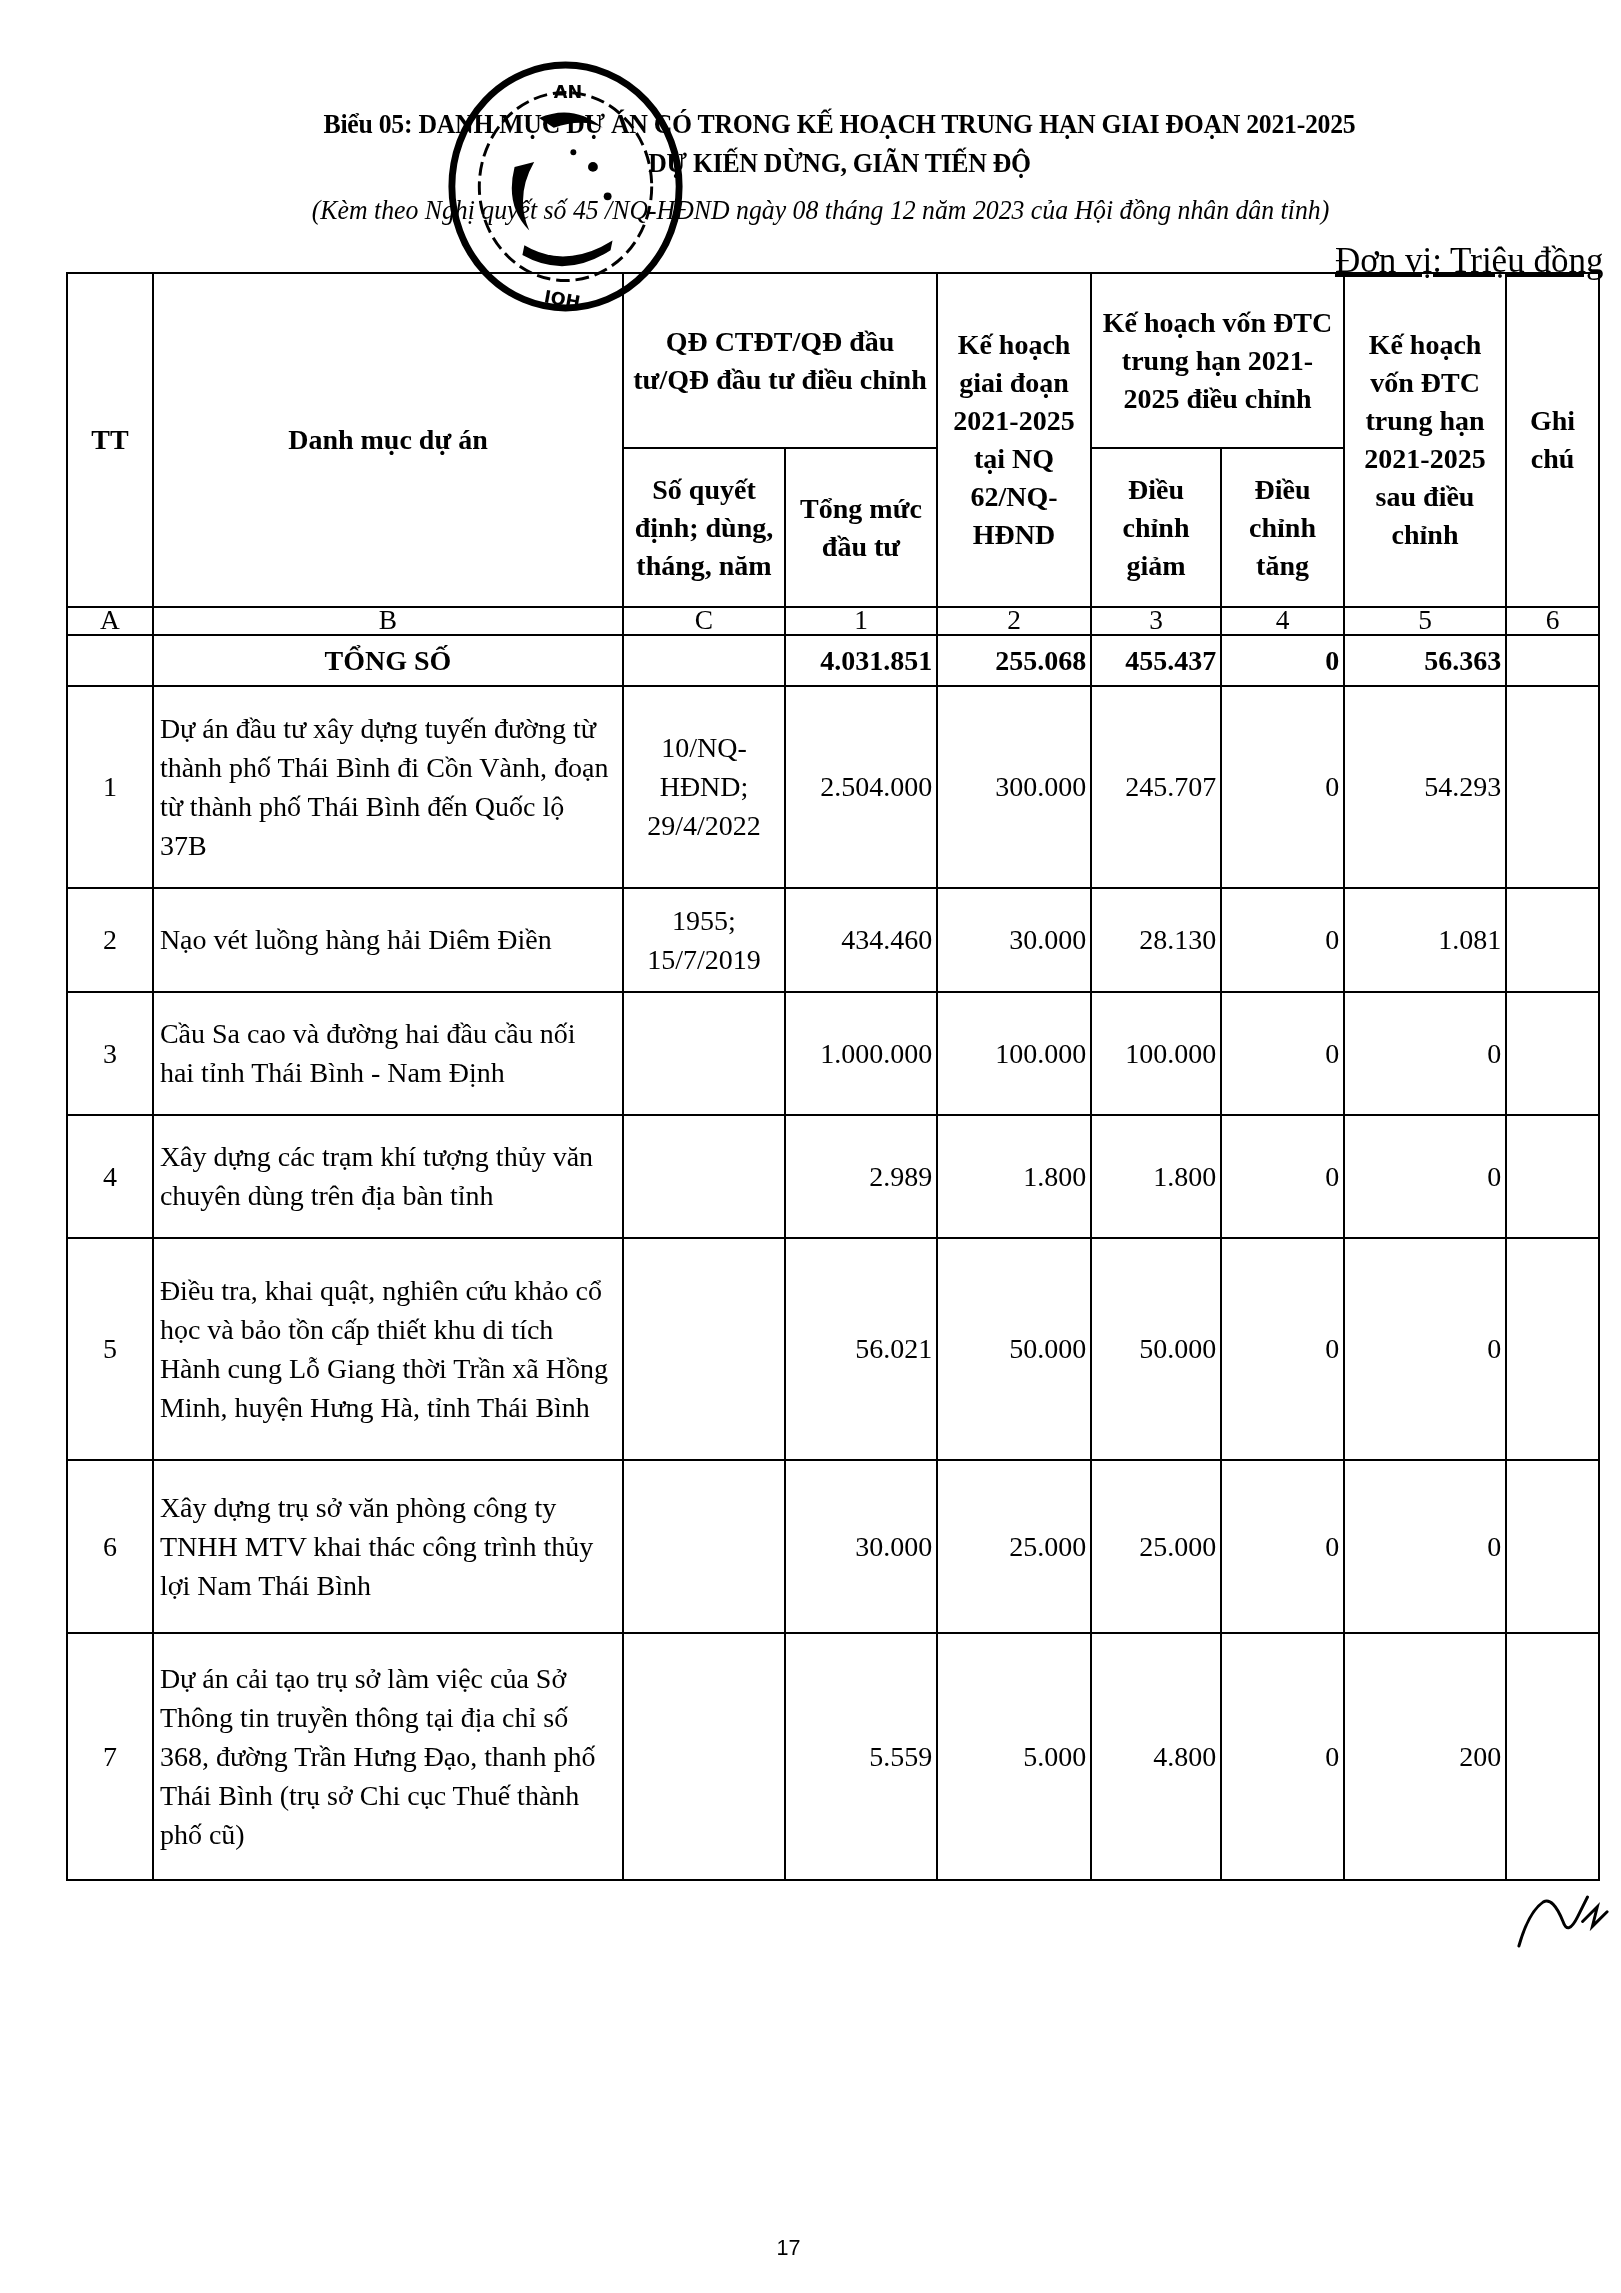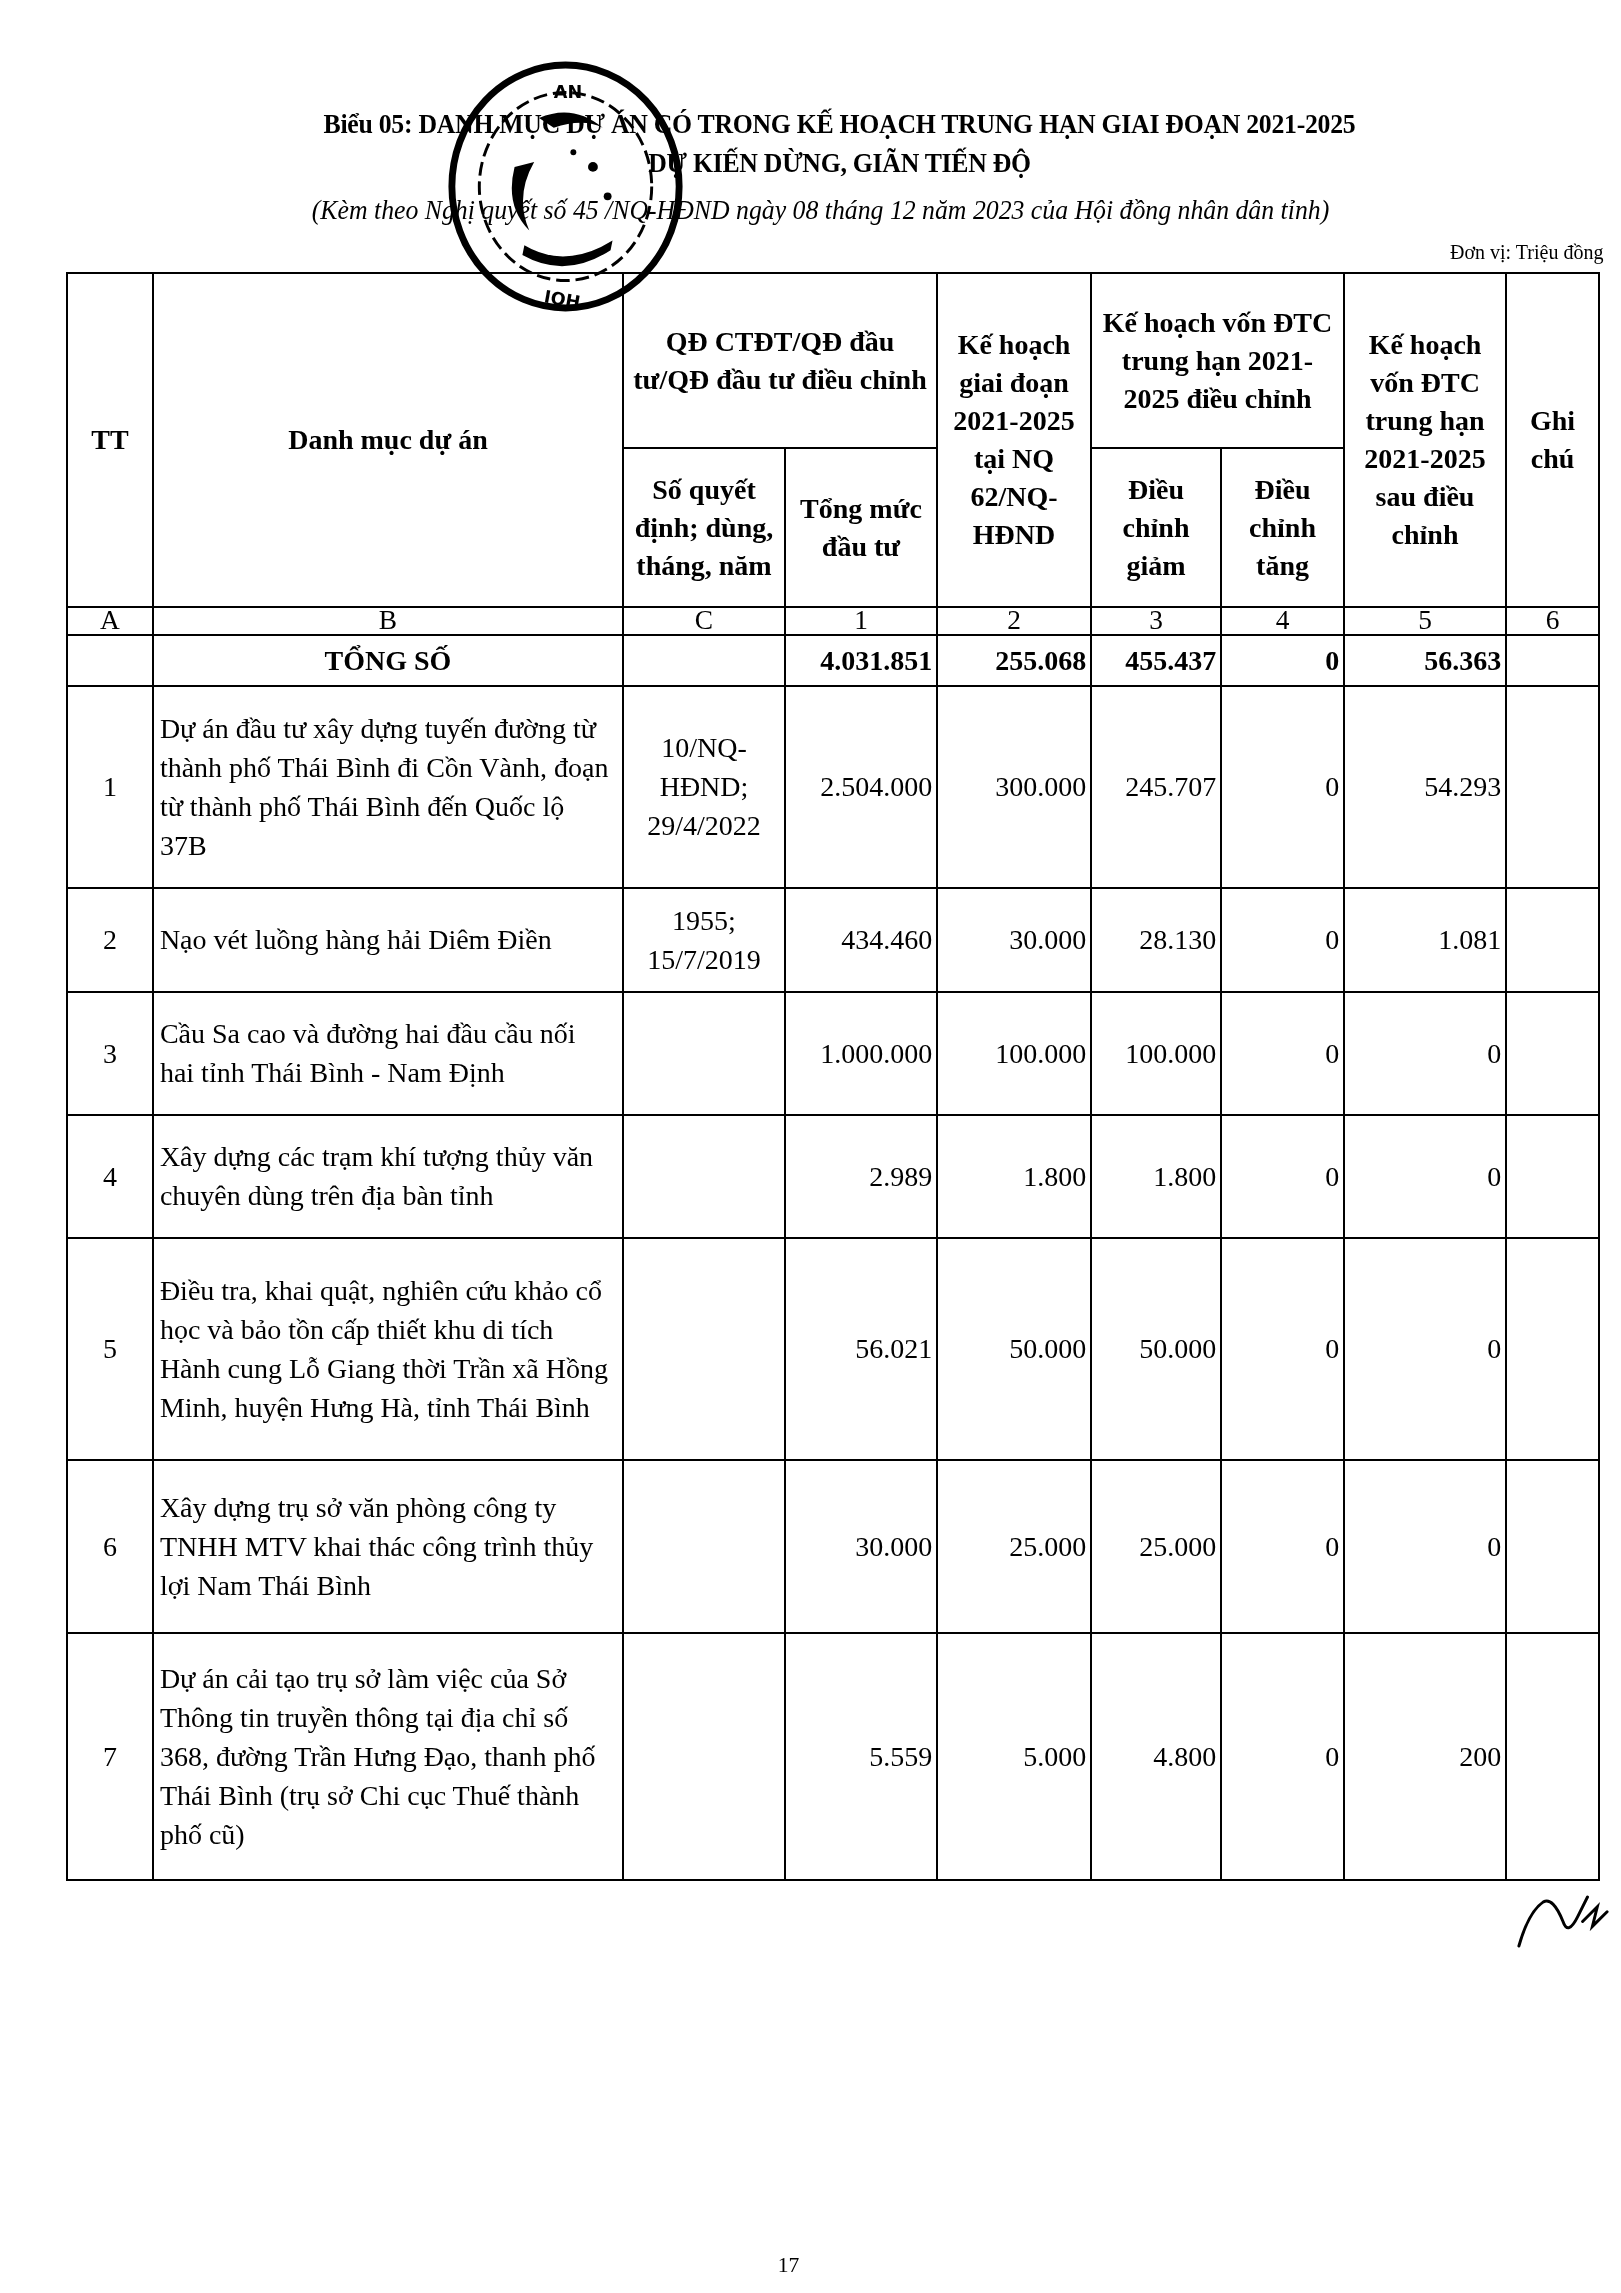--- a/index.html
+++ b/index.html
@@ -13,21 +13,22 @@
     transform: scaleX(0.92);
   }
   #title1 { top: 108px; left: 29px; }
   #title2 { top: 147px; left: 29px; }
   #subtitle {
     position: absolute; top: 194px; left: 0; width: 1621px; text-align: center;
     font-style: italic; font-size: 28px; transform: scaleX(0.92);
     left: 9.8px;
   }
   #unit {
-    position: absolute; top: 241px; right: 17.6px; font-size: 20px;
+    position: absolute; top: 241px; right: 17.6px; font-size: 35px;
+    text-decoration: underline;
   }
   #stamp {
     position: absolute; left: 446px; top: 59px; width: 240px; height: 255px;
     pointer-events: none;
   }
   table.main {
     position: absolute; left: 66px; top: 272px;
     border-collapse: collapse; table-layout: fixed; width: 1532px;
     font-size: 28px;
   }
@@ -36,21 +37,21 @@
     line-height: 39px;
   }
   table.main th { font-weight: bold; text-align: center; line-height: 38px; }
   .c { text-align: center; }
   .l { text-align: left; }
   .b { font-weight: bold; }
   tr.letters td { text-align: center; line-height: 21.6px; height: 21.6px; font-size: 27.4px; }
   .num { text-align: right; padding-right: 3.9px !important; margin-top: 21px; }
   #page-number {
     position: absolute; top: 2235px; left: 0; width: 1577px; text-align: center;
-    font-family: Liberation Serif, serif; font-size: 21.6px; margin-top: 18px;
+    font-family: Liberation Sans, sans-serif; font-size: 21.6px;
   }
   #signature {
     position: absolute; left: 1514px; top: 1892px; width: 98px; height: 59px;
   }
 </style>
 </head>
 <body>
 
 <div id="title1" class="title">Biểu 05: DANH MỤC DỰ ÁN CÓ TRONG KẾ HOẠCH TRUNG HẠN GIAI ĐOẠN 2021-2025</div>
 <div id="title2" class="title">DỰ KIẾN DỪNG, GIÃN TIẾN ĐỘ</div>

